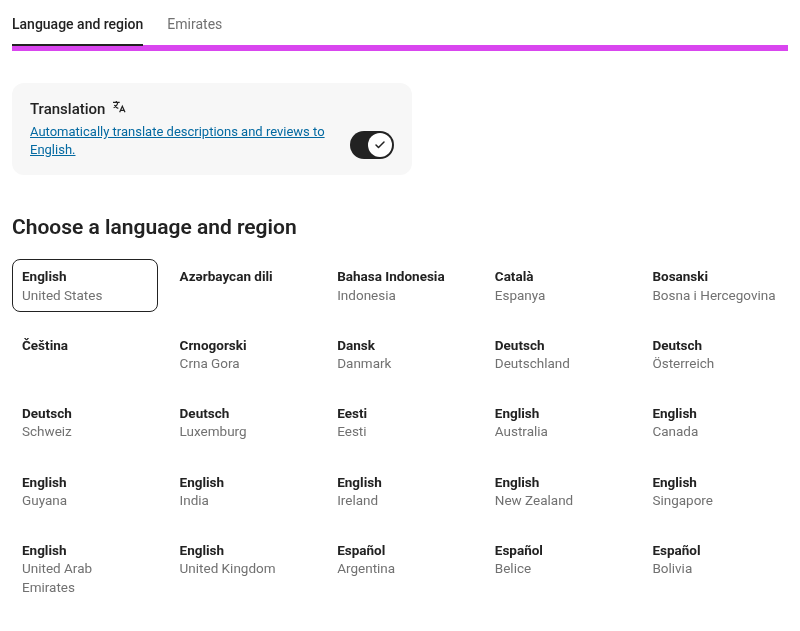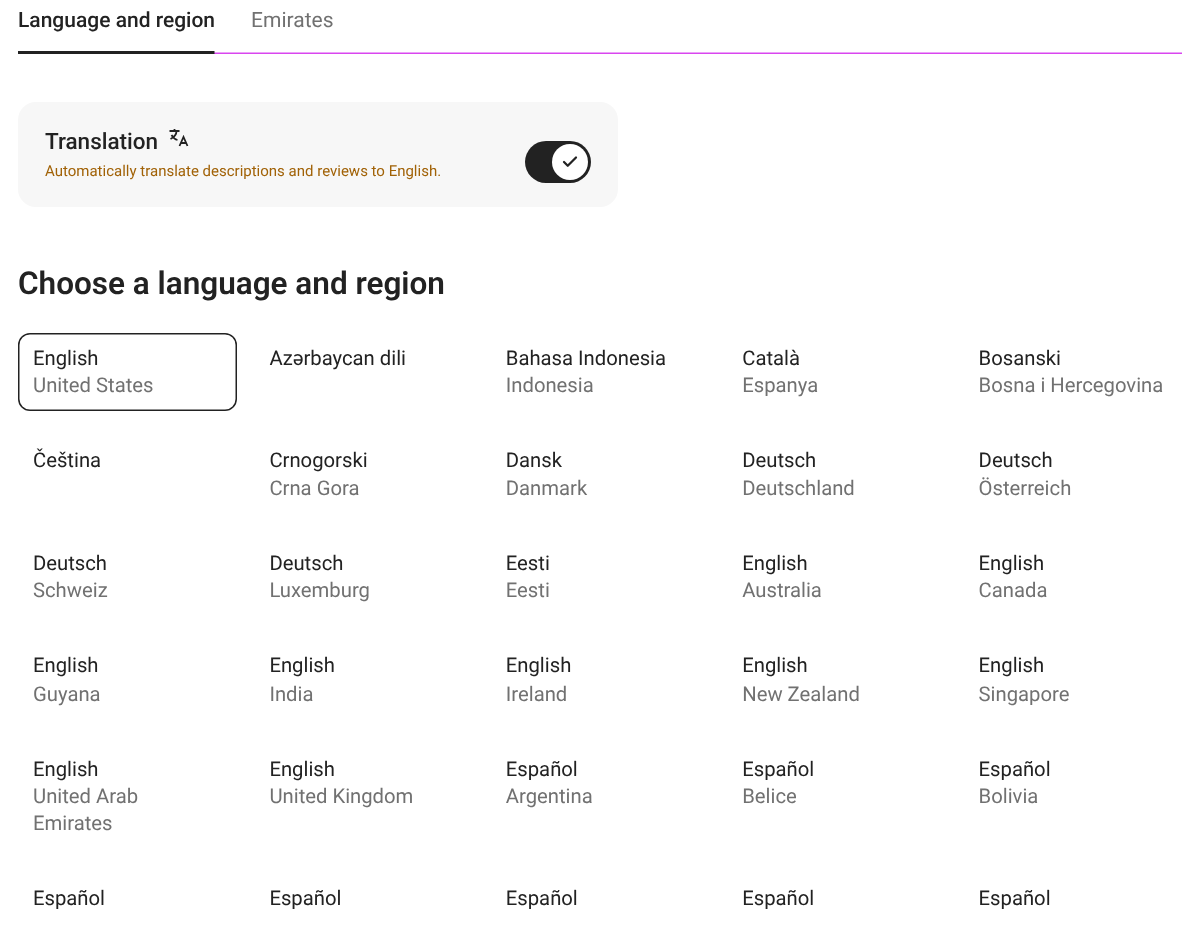--- a/index.html
+++ b/index.html
@@ -6,21 +6,22 @@
   body {
     font-family: -apple-system, BlinkMacSystemFont, "Segoe UI", Roboto, Helvetica, Arial, sans-serif;
     color: #222;
     background: #fff;
     width: 800px;
     padding: 0 12px;
   }
   .tabs {
     display: flex;
     gap: 24px;
-    border-bottom: 1px solid #d946ef;
+    border-bottom: 6px solid #d946ef;
+    padding-top: 10px;
   }
   .tab {
     font-size: 14px;
     color: #717171;
     padding: 6px 0 12px 0;
     cursor: pointer;
     border-bottom: 2px solid transparent;
     margin-bottom: -1px;
   }
   .tab.active {
@@ -42,23 +43,24 @@
   .translation-text { flex: 1; }
   .translation-title {
     font-size: 15px;
     font-weight: 500;
     display: flex;
     align-items: center;
     gap: 6px;
     margin-bottom: 4px;
   }
   .translation-desc {
-    font-size: 10px;
-    color: #a16207;
+    font-size: 13px;
+    color: #0369a1;
     line-height: 1.4;
+    text-decoration: underline;
   }
   .toggle {
     width: 44px;
     height: 28px;
     background: #222;
     border-radius: 999px;
     position: relative;
     cursor: pointer;
     flex-shrink: 0;
   }
@@ -90,21 +92,21 @@
     padding: 8px 10px;
     border-radius: 8px;
     cursor: pointer;
     font-size: 13.5px;
     line-height: 1.35;
   }
   .lang-item.selected {
     border: 1px solid #222;
     padding: 7px 9px;
   }
-  .lang-name { color: #222; }
+  .lang-name { color: #222; font-weight: bold; }
   .lang-region { color: #717171; }
   .translate-icon-svg { width: 16px; height: 16px; }
 </style>
 </head>
 <body>
 
 <div class="tabs">
   <div class="tab active">Language and region</div>
   <div class="tab">Emirates</div>
 </div>

